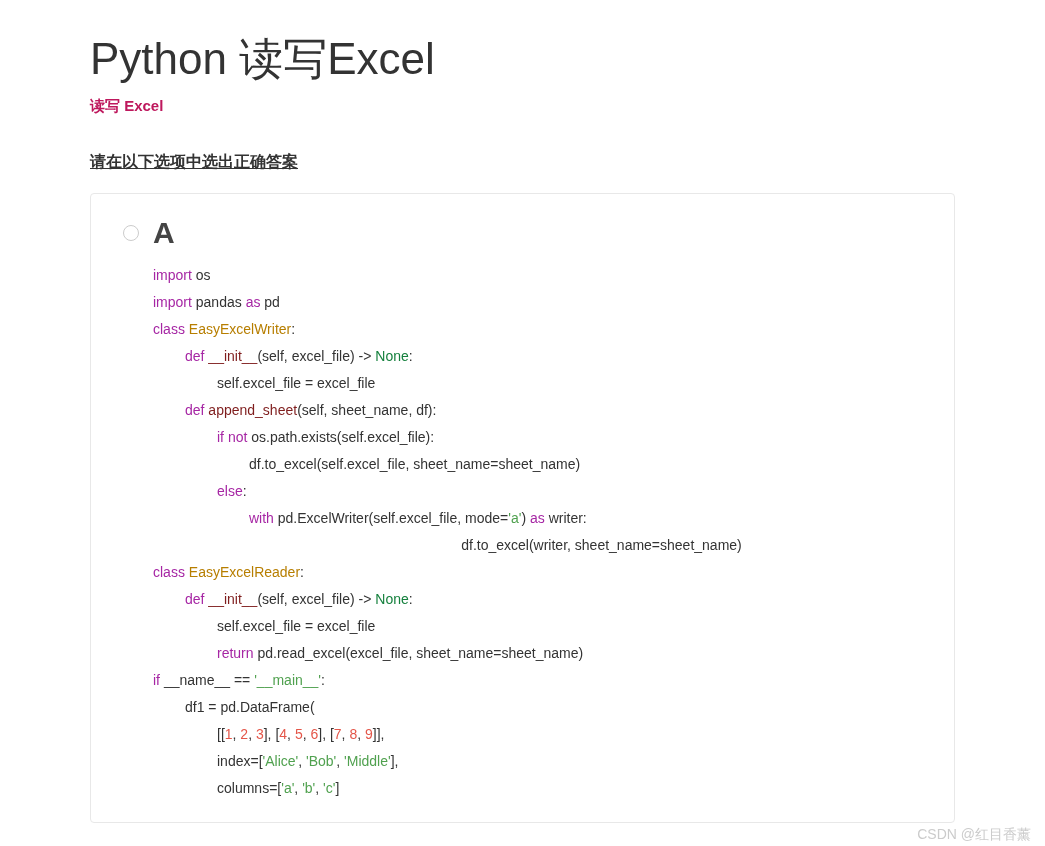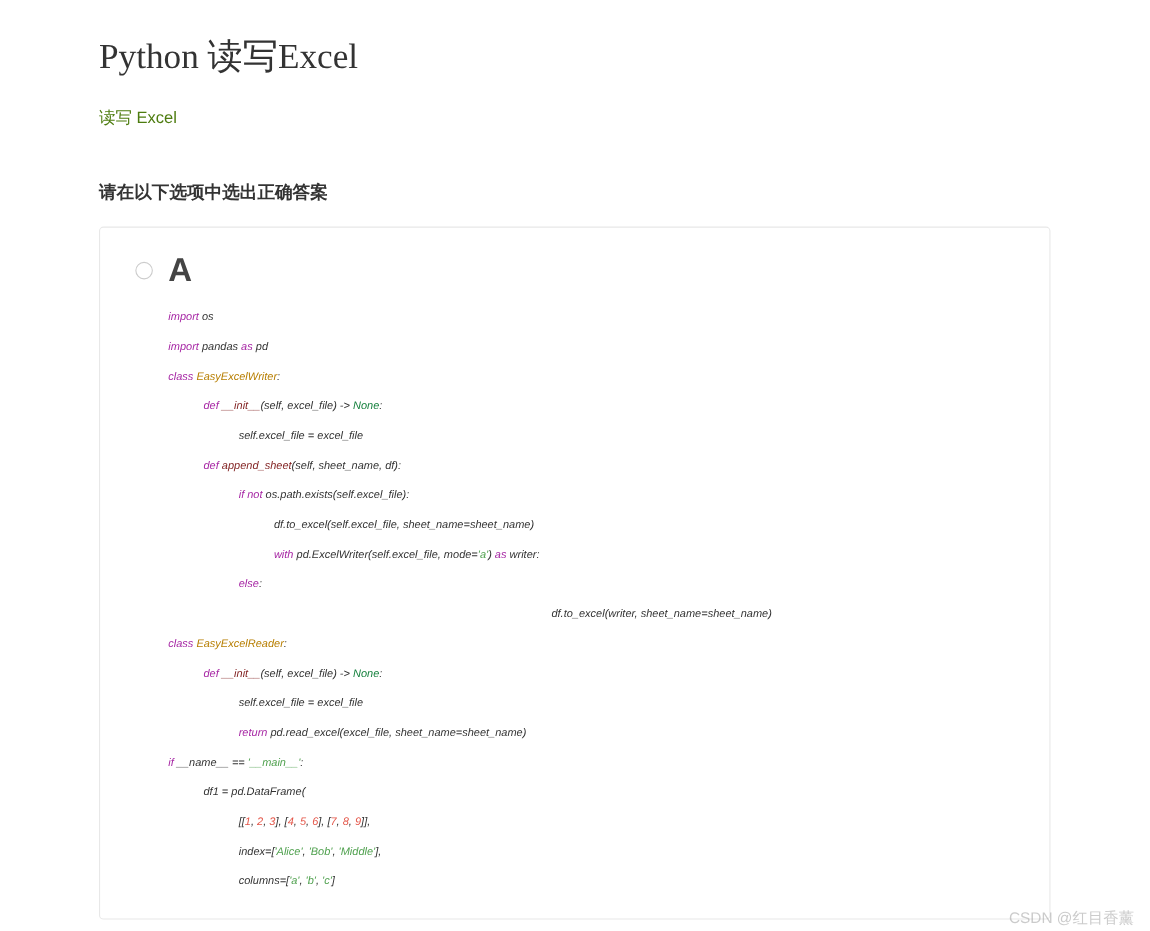--- a/index.html
+++ b/index.html
@@ -4,36 +4,37 @@
   <style>
     * { margin: 0; padding: 0; box-sizing: border-box; }
     body {
       font-family: -apple-system, BlinkMacSystemFont, "Segoe UI", "PingFang SC", "Microsoft YaHei", Arial, sans-serif;
       background: #fff;
       color: #333;
       padding: 30px 90px 20px 90px;
       width: 1045px;
     }
     h1.title {
-      font-size: 32px;
+      font-size: 44px;
       font-weight: 500;
       color: #333;
-      margin-bottom: 24px;
-      font-family: Liberation Serif, serif;
+      margin-bottom: 8px;
     }
     .subtitle {
       font-size: 15px;
-      color: #4d7c0f;
-      margin-bottom: 48px;
+      color: #be185d;
+      margin-bottom: 36px;
+      font-weight: bold;
     }
     .instruction {
       font-size: 16px;
       font-weight: 700;
       color: #333;
       margin-bottom: 20px;
+      text-decoration: underline;
     }
     .answer-box {
       border: 1px solid #e8e8e8;
       border-radius: 4px;
       padding: 24px 32px 20px 32px;
       position: relative;
     }
     .option-row {
       display: flex;
       align-items: center;
@@ -49,24 +50,23 @@
     }
     .option-letter {
       font-size: 30px;
       font-weight: 700;
       color: #444;
       line-height: 1;
     }
     .code-area {
       padding-left: 30px;
       font-family: Arial, "Segoe UI", sans-serif;
-      font-size: 10px;
+      font-size: 14px;
       line-height: 27px;
       color: #333;
-      font-style: italic;
     }
     .code-area .line { white-space: pre; }
     .kw { color: #a626a4; }
     .def { color: #7f1d1d; }
     .cls { color: #b77e00; }
     .str { color: #50a14f; }
     .num { color: #e45649; }
     .none { color: #15803d; }
     .watermark {
       position: fixed;
@@ -96,22 +96,22 @@
   </div>
   <div class="code-area">
     <div class="line"><span class="kw">import</span><span> os</span></div>
     <div class="line"><span class="kw">import</span><span> pandas </span><span class="kw">as</span><span> pd</span></div>
     <div class="line"><span class="kw">class </span><span class="cls">EasyExcelWriter</span><span>:</span></div>
     <div class="line i1"><span class="kw">def </span><span class="def">__init__</span><span>(self, excel_file) -&gt; </span><span class="none">None</span><span>:</span></div>
     <div class="line i2"><span>self.excel_file = excel_file</span></div>
     <div class="line i1"><span class="kw">def </span><span class="def">append_sheet</span><span>(self, sheet_name, df):</span></div>
     <div class="line i2"><span class="kw">if not</span><span> os.path.exists(self.excel_file):</span></div>
     <div class="line i3"><span>df.to_excel(self.excel_file, sheet_name=sheet_name)</span></div>
+    <div class="line i2"><span class="kw">else</span><span>:</span></div>
     <div class="line i3"><span class="kw">with</span><span> pd.ExcelWriter(self.excel_file, mode=</span><span class="str">'a'</span><span>) </span><span class="kw">as</span><span> writer:</span></div>
-    <div class="line i2"><span class="kw">else</span><span>:</span></div>
     <div class="line i4"><span>df.to_excel(writer, sheet_name=sheet_name)</span></div>
     <div class="line"><span class="kw">class </span><span class="cls">EasyExcelReader</span><span>:</span></div>
     <div class="line i1"><span class="kw">def </span><span class="def">__init__</span><span>(self, excel_file) -&gt; </span><span class="none">None</span><span>:</span></div>
     <div class="line i2"><span>self.excel_file = excel_file</span></div>
     <div class="line i2"><span class="kw">return</span><span> pd.read_excel(excel_file, sheet_name=sheet_name)</span></div>
     <div class="line"><span class="kw">if</span><span> __name__ == </span><span class="str">'__main__'</span><span>:</span></div>
     <div class="line i1"><span>df1 = pd.DataFrame(</span></div>
     <div class="line i2"><span>[[</span><span class="num">1</span><span>, </span><span class="num">2</span><span>, </span><span class="num">3</span><span>], [</span><span class="num">4</span><span>, </span><span class="num">5</span><span>, </span><span class="num">6</span><span>], [</span><span class="num">7</span><span>, </span><span class="num">8</span><span>, </span><span class="num">9</span><span>]],</span></div>
     <div class="line i2"><span>index=[</span><span class="str">'Alice'</span><span>, </span><span class="str">'Bob'</span><span>, </span><span class="str">'Middle'</span><span>],</span></div>
     <div class="line i2"><span>columns=[</span><span class="str">'a'</span><span>, </span><span class="str">'b'</span><span>, </span><span class="str">'c'</span><span>]</span></div>

